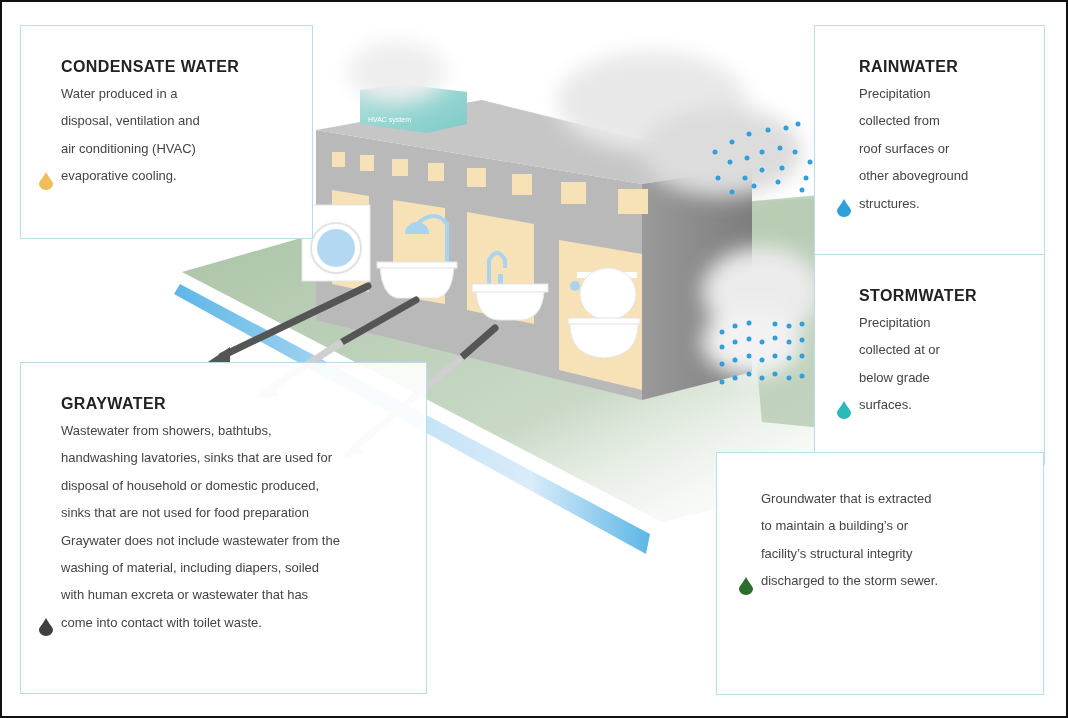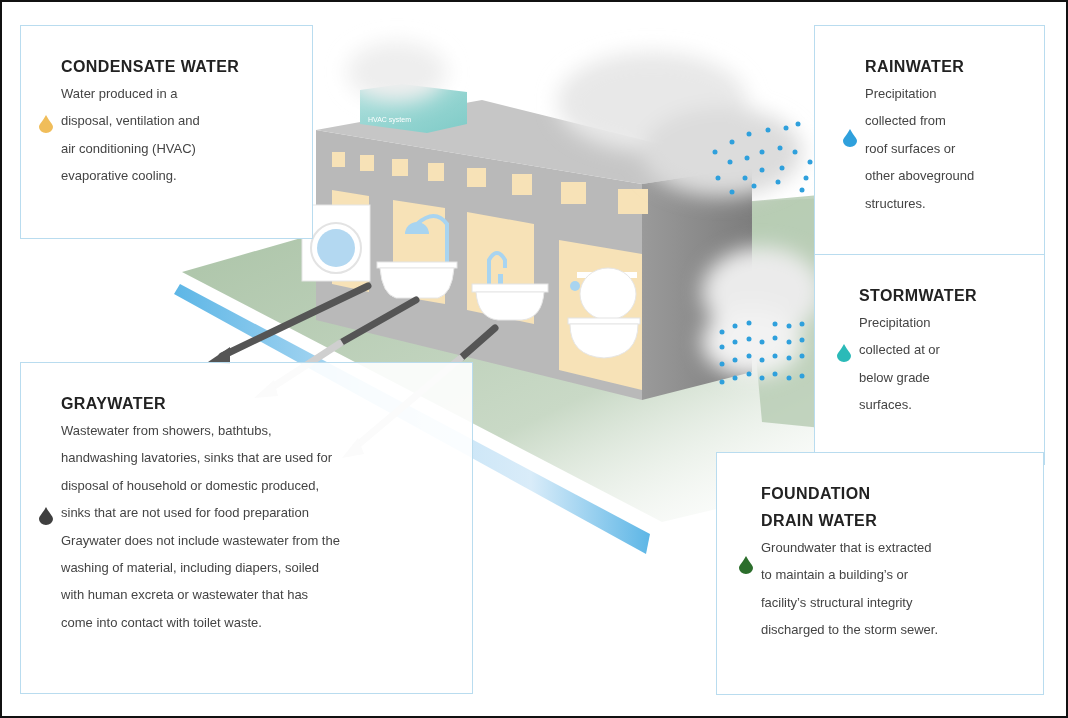--- a/index.html
+++ b/index.html
@@ -1,21 +1,21 @@
 <!DOCTYPE html>
 <html><head>
   <meta charset="utf-8">
   <style>
     html, body { margin:0; padding:0; }
     body { width:1068px; height:718px; position:relative; background:#fff; overflow:hidden; font-family:"Liberation Sans", sans-serif; }
     .frame { position:absolute; left:0; top:0; width:1064px; height:714px; border:2px solid #111; background:#fff; overflow:hidden; }
     svg.scene { position:absolute; left:0; top:0; width:1064px; height:714px; }
     .card { position:absolute; background:#fff; border:1.5px solid #b9dcef; box-sizing:border-box; }
     .card.translucent { background:rgba(255,255,255,0.9); }
-    .card-head { display:flex; align-items:center; }
+    .card-head { display:flex; align-items:flex-end; }
     .drop { width:14px; height:18px; margin-right:8px; flex:0 0 auto; margin-top:1px; }
     .title { font-weight:bold; font-size:16px; color:#222; letter-spacing:0.4px; line-height:27px; margin-top:-5px; }
     .body { font-size:13px; color:#444; line-height:27.4px; }
   </style>
 </head>
 <body>
 
 <div class="frame">
 
   <svg class="scene" viewBox="0 0 1064 714">
@@ -193,21 +193,21 @@
         <div class="body">
           <div>Water produced in a</div>
           <div>disposal, ventilation and</div>
           <div>air conditioning (HVAC)</div>
           <div>evaporative cooling.</div>
         </div>
       </div>
     </div>
   </div>
 
-  <div class="card" style="left:812px; top:23px; width:231px; height:236px; padding:32px 8px 0 28px;">
+  <div class="card" style="left:812px; top:23px; width:231px; height:236px; padding:32px 8px 0 22px;">
     <div class="card-head">
       <svg class="drop" viewBox="0 0 14 18">
           <path d="M7,0 C10,6 14,9 14,12 A7,6 0 0 1 0,12 C0,9 4,6 7,0 Z" fill="#2fa0dc"></path>
         </svg>
       <div>
         <div class="title">RAINWATER</div>
         <div class="body">
           <div>Precipitation</div>
           <div>collected from</div>
           <div>roof surfaces or</div>
@@ -228,21 +228,21 @@
         <div class="body">
           <div>Precipitation</div>
           <div>collected at or</div>
           <div>below grade</div>
           <div>surfaces.</div>
         </div>
       </div>
     </div>
   </div>
 
-  <div class="card translucent" style="left:18px; top:360px; width:453px; height:332px; padding:32px 10px 0 18px;">
+  <div class="card translucent" style="left:18px; top:360px; width:407px; height:332px; padding:32px 10px 0 18px;">
     <div class="card-head">
       <svg class="drop" viewBox="0 0 14 18">
           <path d="M7,0 C10,6 14,9 14,12 A7,6 0 0 1 0,12 C0,9 4,6 7,0 Z" fill="#3f3f3f"></path>
         </svg>
       <div>
         <div class="title">GRAYWATER</div>
         <div class="body">
           <div>Wastewater from showers, bathtubs,</div>
           <div>handwashing lavatories, sinks that are used for</div>
           <div>disposal of household or domestic produced,</div>
@@ -255,24 +255,20 @@
       </div>
     </div>
   </div>
 
   <div class="card" style="left:714px; top:450px; width:328px; height:243px; padding:32px 6px 0 22px;">
     <div class="card-head">
       <svg class="drop" viewBox="0 0 14 18">
           <path d="M7,0 C10,6 14,9 14,12 A7,6 0 0 1 0,12 C0,9 4,6 7,0 Z" fill="#2c6e2c"></path>
         </svg>
       <div>
-        <div class="title">
-          <div>FOUNDATION</div>
-          <div>DRAIN WATER</div>
-        </div>
         <div class="body">
           <div>Groundwater that is extracted</div>
           <div>to maintain a building’s or</div>
           <div>facility’s structural integrity</div>
           <div>discharged to the storm sewer.</div>
         </div>
       </div>
     </div>
   </div>
 

